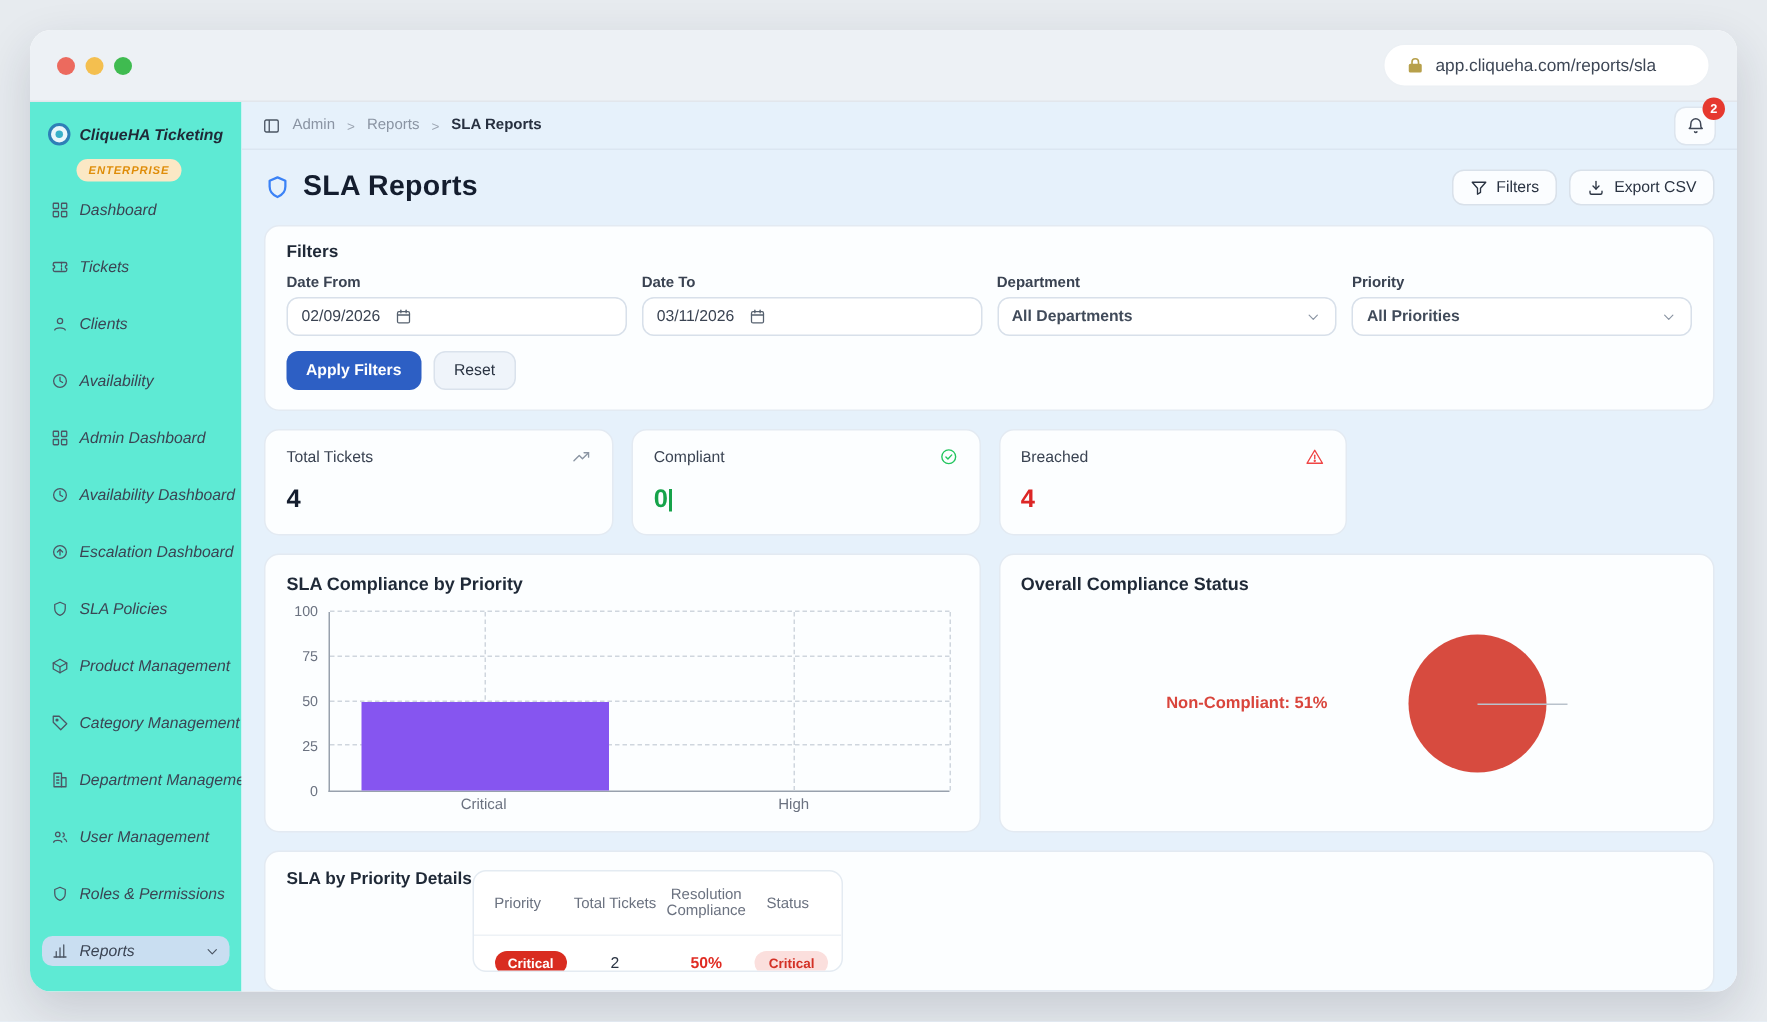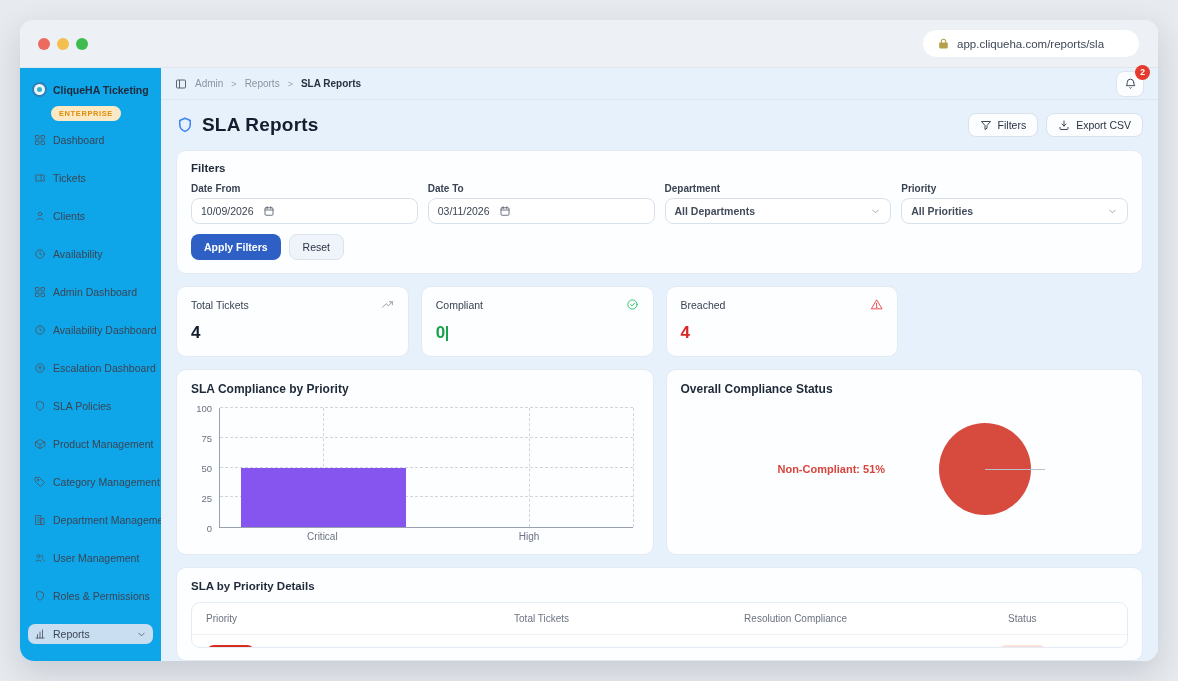--- a/index.html
+++ b/index.html
@@ -10,21 +10,21 @@
   
   .chrome { height:48px; flex:0 0 48px; background:#edf1f5; display:flex; align-items:center;
             justify-content:space-between; padding:0 18px; border-bottom:1px solid #e2e6ec;gap:28px; }
   .dots { display:flex; gap:7px; }
   .dot { width:12px; height:12px; border-radius:50%; }
   .urlbar { height:29px; min-width:218px; background:#fff; border:1px solid #ecf0f4; border-radius:15px;
             display:flex; align-items:center; gap:7px; padding:0 14px; font-size:11.5px; color:#3e4756; }
   .lock { color:#b7a04b; display:flex; }
   
   .app { flex:1; display:flex; min-height:0; }
-  .sidebar { width:141px; flex:0 0 141px; background:#0ea5e9; padding:12px 8px 8px; overflow:hidden; }
+  .sidebar { width:141px; flex:0 0 141px; background:#5eead4; padding:12px 8px 8px; overflow:hidden;font-style:italic; }
   .brand { display:flex; align-items:center; gap:6px; padding:2px 4px; }
   .brand-logo { width:15px; height:15px; border-radius:50%; border:2px solid #2e7fb7; background:#eaf6fb;
                 position:relative; flex:0 0 15px; }
   .brand-logo::after{ content:""; position:absolute; inset:3px; border-radius:50%; background:#39b0c9; }
   .brand-name { font-size:10.5px; font-weight:bold; color:#1f2937; }
   .ent-badge { display:inline-block; margin:7px 0 9px 23px; background:#fbe8c5; color:#df8d0a;
                font-size:7.5px; font-weight:bold; letter-spacing:.6px; padding:3px 8px; border-radius:8px; }
   .nav { display:flex; flex-direction:column; gap:18px; }
   .nav-item { display:flex; align-items:center; gap:7px; padding:4px 6px; border-radius:7px;
               font-size:10.5px; color:#3b4453; cursor:pointer; white-space:nowrap; }
@@ -87,21 +87,21 @@
   .gline { position:absolute; left:0; right:0; border-top:1px dashed #cfd6de; }
   .vline { position:absolute; top:0; bottom:0; border-left:1px dashed #cfd6de; }
   .bar { position:absolute; bottom:0; }
   .xlabels { position:relative; height:14px; margin-left:28px; margin-right:6px; }
   .xlab { position:absolute; transform:translateX(-50%); font-size:10px; color:#6b7280; top:3px; }
   .piewrap { flex:1; display:flex; align-items:center; justify-content:center; position:relative; }
   .pie { width:92px; height:92px; border-radius:50%; position:relative; margin-left:40px; }
   .pieline { position:absolute; top:50%; left:46px; width:60px; height:1px; background:#b9c2cc; }
   .pielabel { font-size:11px; font-weight:bold; margin-right:14px; }
   
-  .table-card { padding:12px 14px; flex:1; min-height:0; display:flex; flex-direction:column; }
+  .table-card { padding:12px 14px; flex:1; min-height:0; display:flex; }
   .table-title { font-size:11.5px; font-weight:bold; color:#1f2937; margin-bottom:10px; }
   .tbl { border:1px solid #e4ebf2; border-radius:9px; background:#fff; overflow:hidden; }
   .trow { display:grid; grid-template-columns:24% 26% 30% 20%; align-items:center; padding:10px 14px; }
   .thead { border-bottom:1px solid #eef2f6; }
   .thead .tc { font-size:10px; color:#6b7280; }
   .tc { text-align:center; font-size:10.5px; color:#2a3342; }
   .tc:first-child { text-align:left; }
   .pill-solid { display:inline-block; background:#d92c20; color:#fff; font-size:9px; font-weight:bold;
                 padding:3px 9px; border-radius:10px; }
   .pill-soft { display:inline-block; background:#fbdfdd; color:#d33126; font-size:9px; font-weight:bold;
@@ -332,21 +332,21 @@
             </button>
           </div>
         </div>
 
         <div class="card filters-card">
           <div class="filters-title">Filters</div>
           <div class="ffields" id="ffields">
               <div class="ffield">
                 <label>Date From</label>
                 <div class="fbox">
-                  <span>10/09/2026</span>
+                  <span>02/09/2026</span>
                   <span class="fic">
                     <svg width="12" height="12" viewBox="0 0 24 24" fill="none" stroke="currentColor" stroke-width="1.7" stroke-linecap="round" stroke-linejoin="round">
                       <rect x="4" y="5.5" width="16" height="15" rx="2"></rect>
                       <line x1="4" y1="10" x2="20" y2="10"></line>
                       <line x1="8.5" y1="3.5" x2="8.5" y2="7"></line>
                       <line x1="15.5" y1="3.5" x2="15.5" y2="7"></line>
                     </svg>
                   </span>
                 </div>
               </div>

